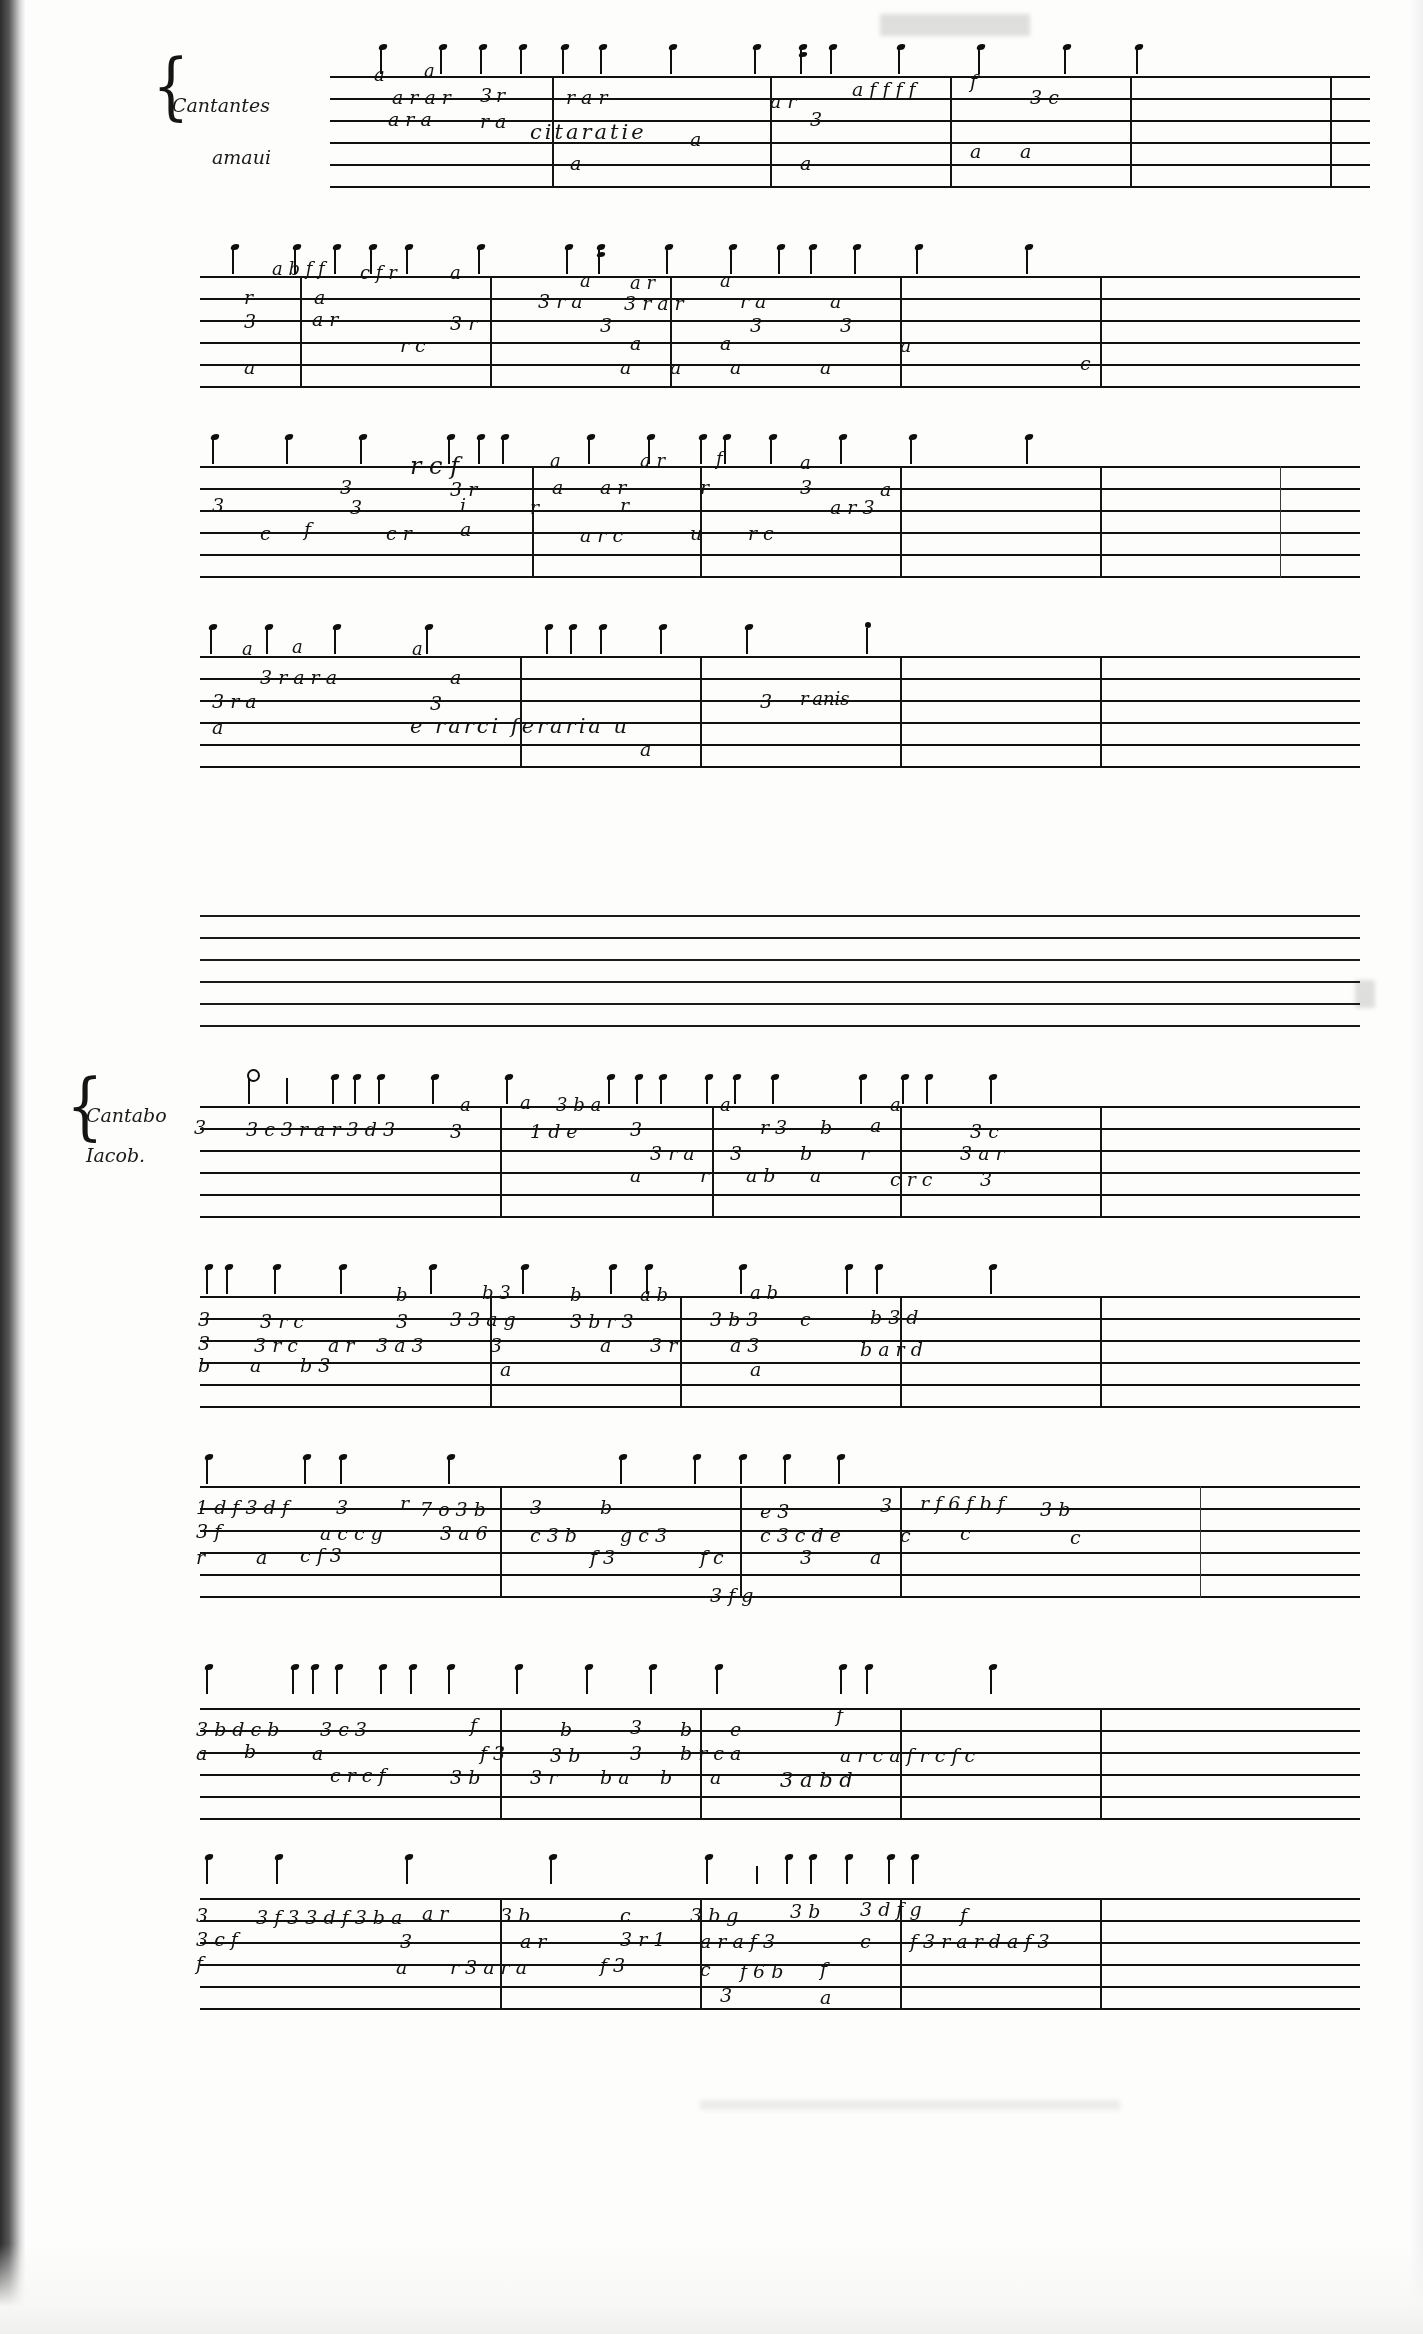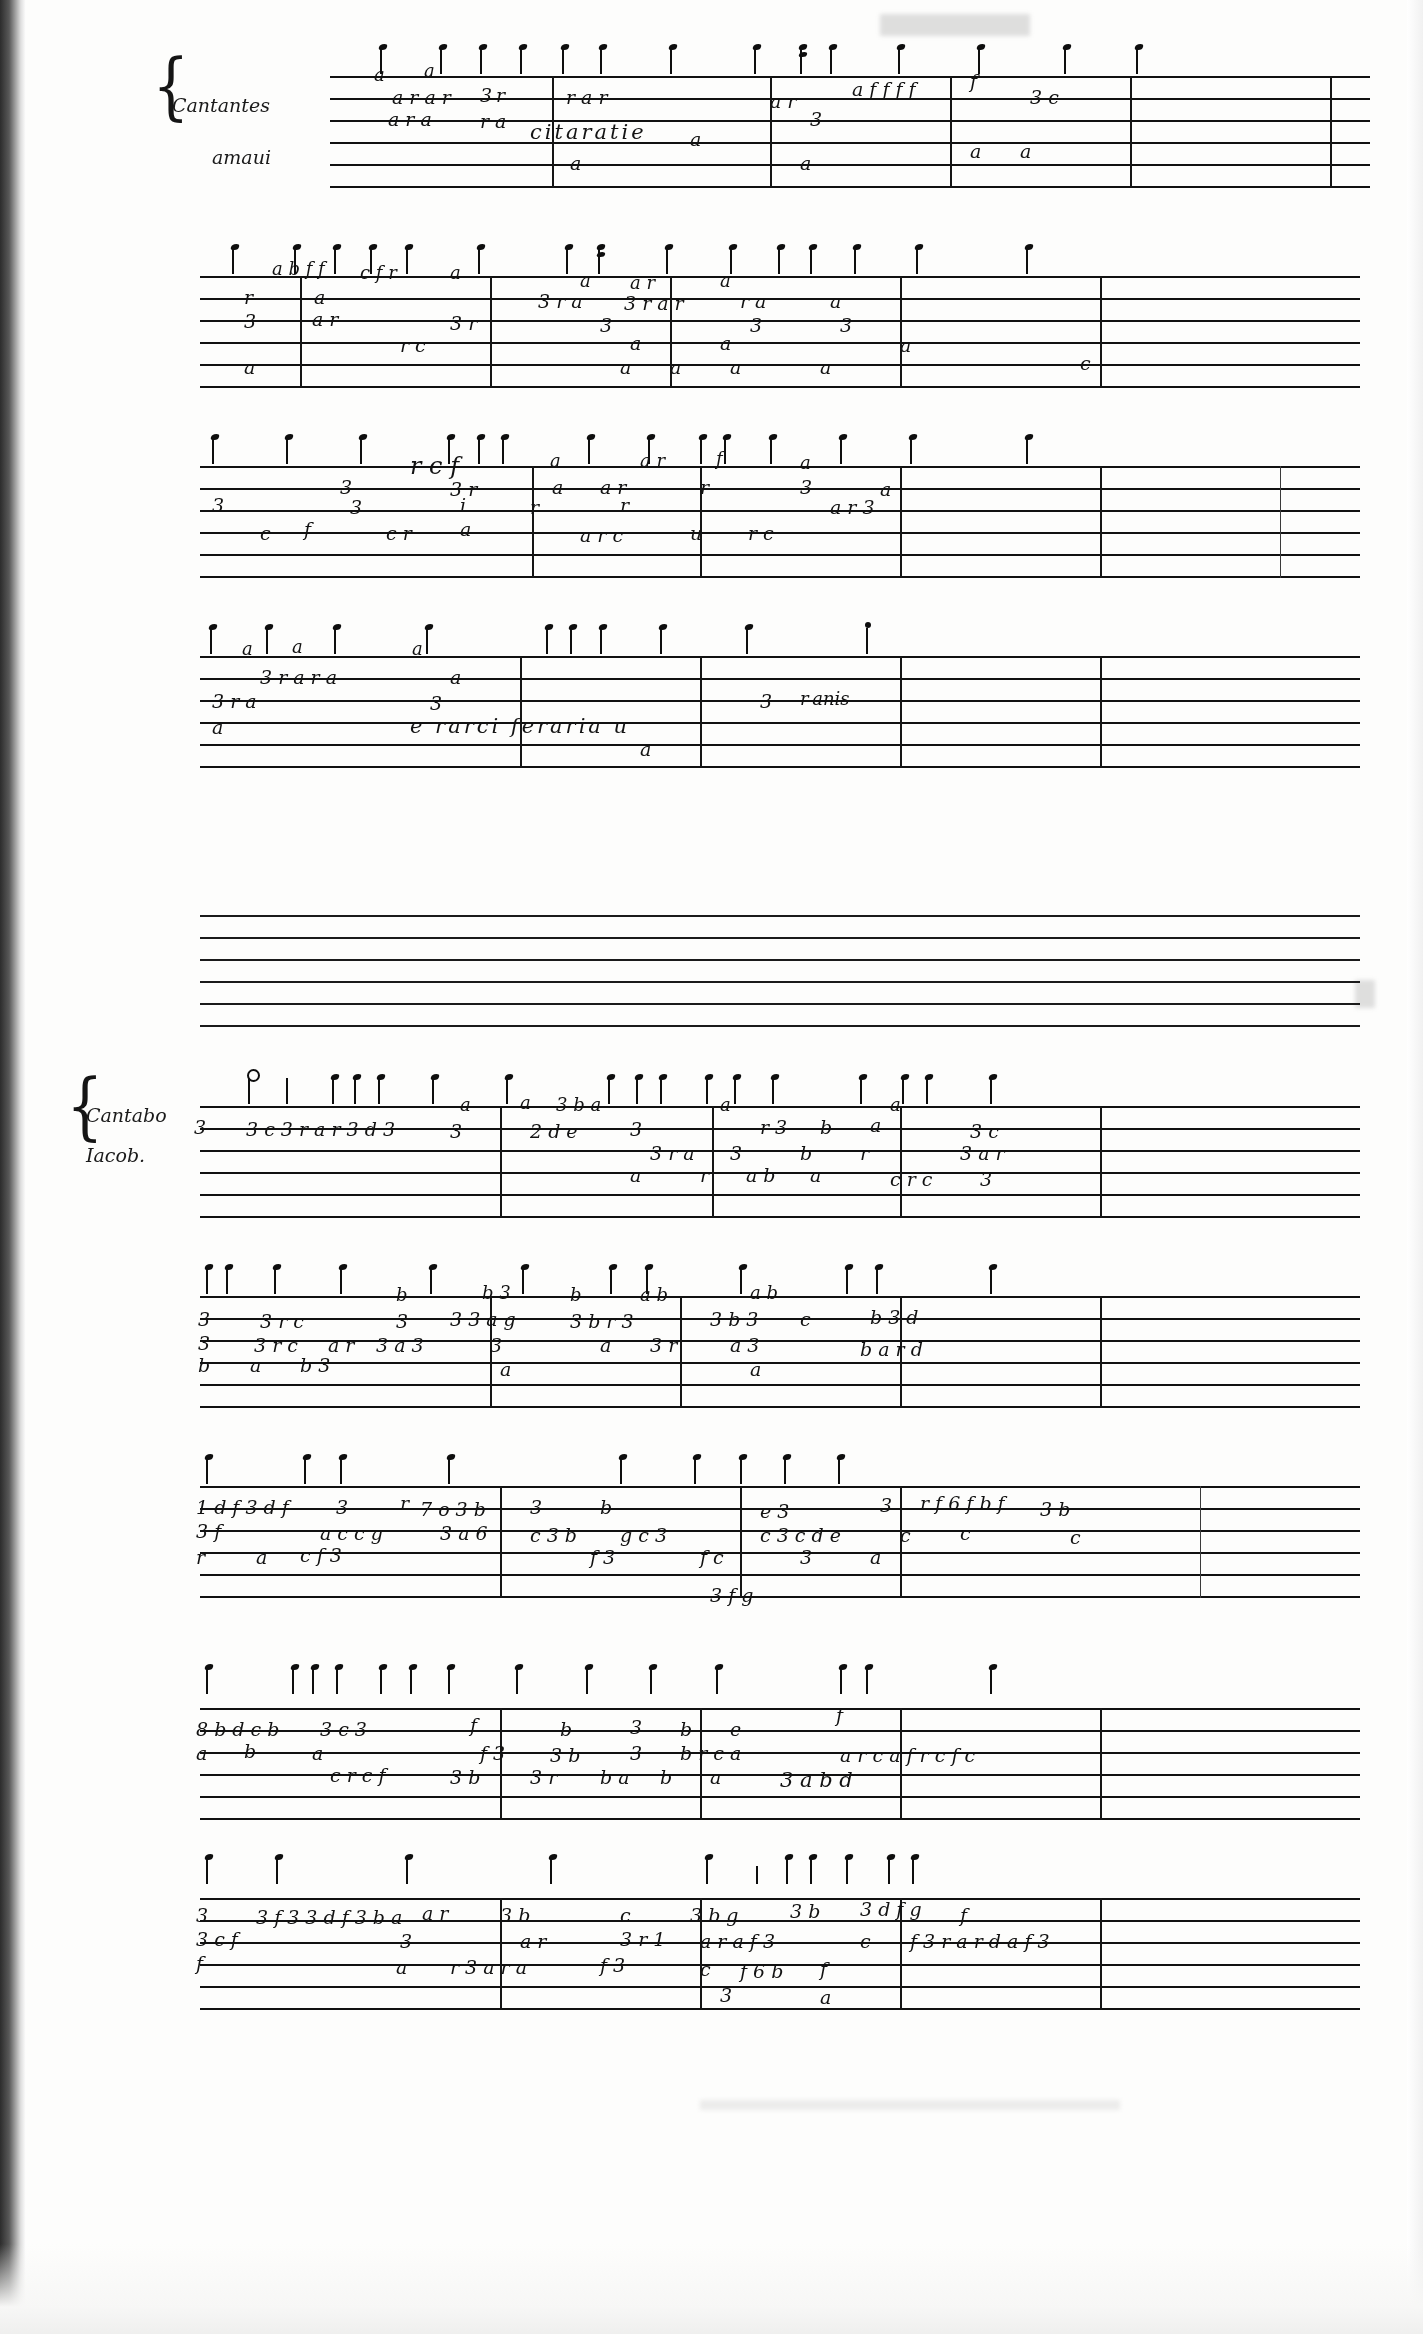--- a/index.html
+++ b/index.html
@@ -441,21 +441,21 @@
     <div class="bar" style="left:900px; top:46px; height:112px;"></div>
 
     <div class="glyph" style="left:260px; top:36px; font-size:18px;">a</div>
     <div class="glyph" style="left:320px; top:34px; font-size:18px;">a</div>
     <div class="glyph" style="left:356px; top:36px; font-size:18px;">3 b a</div>
     <div class="glyph" style="left:520px; top:36px; font-size:18px;">a</div>
     <div class="glyph" style="left:690px; top:36px; font-size:18px;">a</div>
     <div class="glyph" style="left:-6px; top:58px; font-size:19px;">3</div>
     <div class="glyph" style="left:46px; top:60px; font-size:19px;">3 c 3 r a r 3 d 3</div>
     <div class="glyph" style="left:250px; top:62px; font-size:19px;">3</div>
-    <div class="glyph" style="left:330px; top:62px; font-size:19px;">2 d e</div>
+    <div class="glyph" style="left:330px; top:62px; font-size:19px;">1 d e</div>
     <div class="glyph" style="left:430px; top:60px; font-size:19px;">3</div>
     <div class="glyph" style="left:560px; top:58px; font-size:19px;">r 3</div>
     <div class="glyph" style="left:620px; top:58px; font-size:19px;">b</div>
     <div class="glyph" style="left:670px; top:56px; font-size:19px;">a</div>
     <div class="glyph" style="left:770px; top:62px; font-size:19px;">3 c</div>
     <div class="glyph" style="left:450px; top:84px; font-size:19px;">3 r a</div>
     <div class="glyph" style="left:530px; top:84px; font-size:19px;">3</div>
     <div class="glyph" style="left:600px; top:84px; font-size:19px;">b</div>
     <div class="glyph" style="left:660px; top:84px; font-size:19px;">r</div>
     <div class="glyph" style="left:760px; top:84px; font-size:19px;">3 a r</div>
@@ -601,21 +601,21 @@
       <div class="line" style="top:44px;"></div>
       <div class="line" style="top:66px;"></div>
       <div class="line" style="top:88px;"></div>
       <div class="line" style="top:110px;"></div>
     </div>
     <div class="bar" style="left:300px; top:58px; height:112px;"></div>
     <div class="bar" style="left:500px; top:58px; height:112px;"></div>
     <div class="bar" style="left:700px; top:58px; height:112px;"></div>
     <div class="bar" style="left:900px; top:58px; height:112px;"></div>
 
-    <div class="glyph" style="left:-4px; top:70px; font-size:19px;">8 b d c b</div>
+    <div class="glyph" style="left:-4px; top:70px; font-size:19px;">3 b d c b</div>
     <div class="glyph" style="left:120px; top:70px; font-size:19px;">3 c 3</div>
     <div class="glyph" style="left:270px; top:66px; font-size:19px;">f</div>
     <div class="glyph" style="left:360px; top:70px; font-size:19px;">b</div>
     <div class="glyph" style="left:430px; top:68px; font-size:19px;">3</div>
     <div class="glyph" style="left:480px; top:70px; font-size:19px;">b</div>
     <div class="glyph" style="left:530px; top:70px; font-size:19px;">e</div>
     <div class="glyph" style="left:636px; top:56px; font-size:19px;">f</div>
     <div class="glyph" style="left:-4px; top:94px; font-size:19px;">a</div>
     <div class="glyph" style="left:44px; top:92px; font-size:19px;">b</div>
     <div class="glyph" style="left:112px; top:94px; font-size:19px;">a</div>

